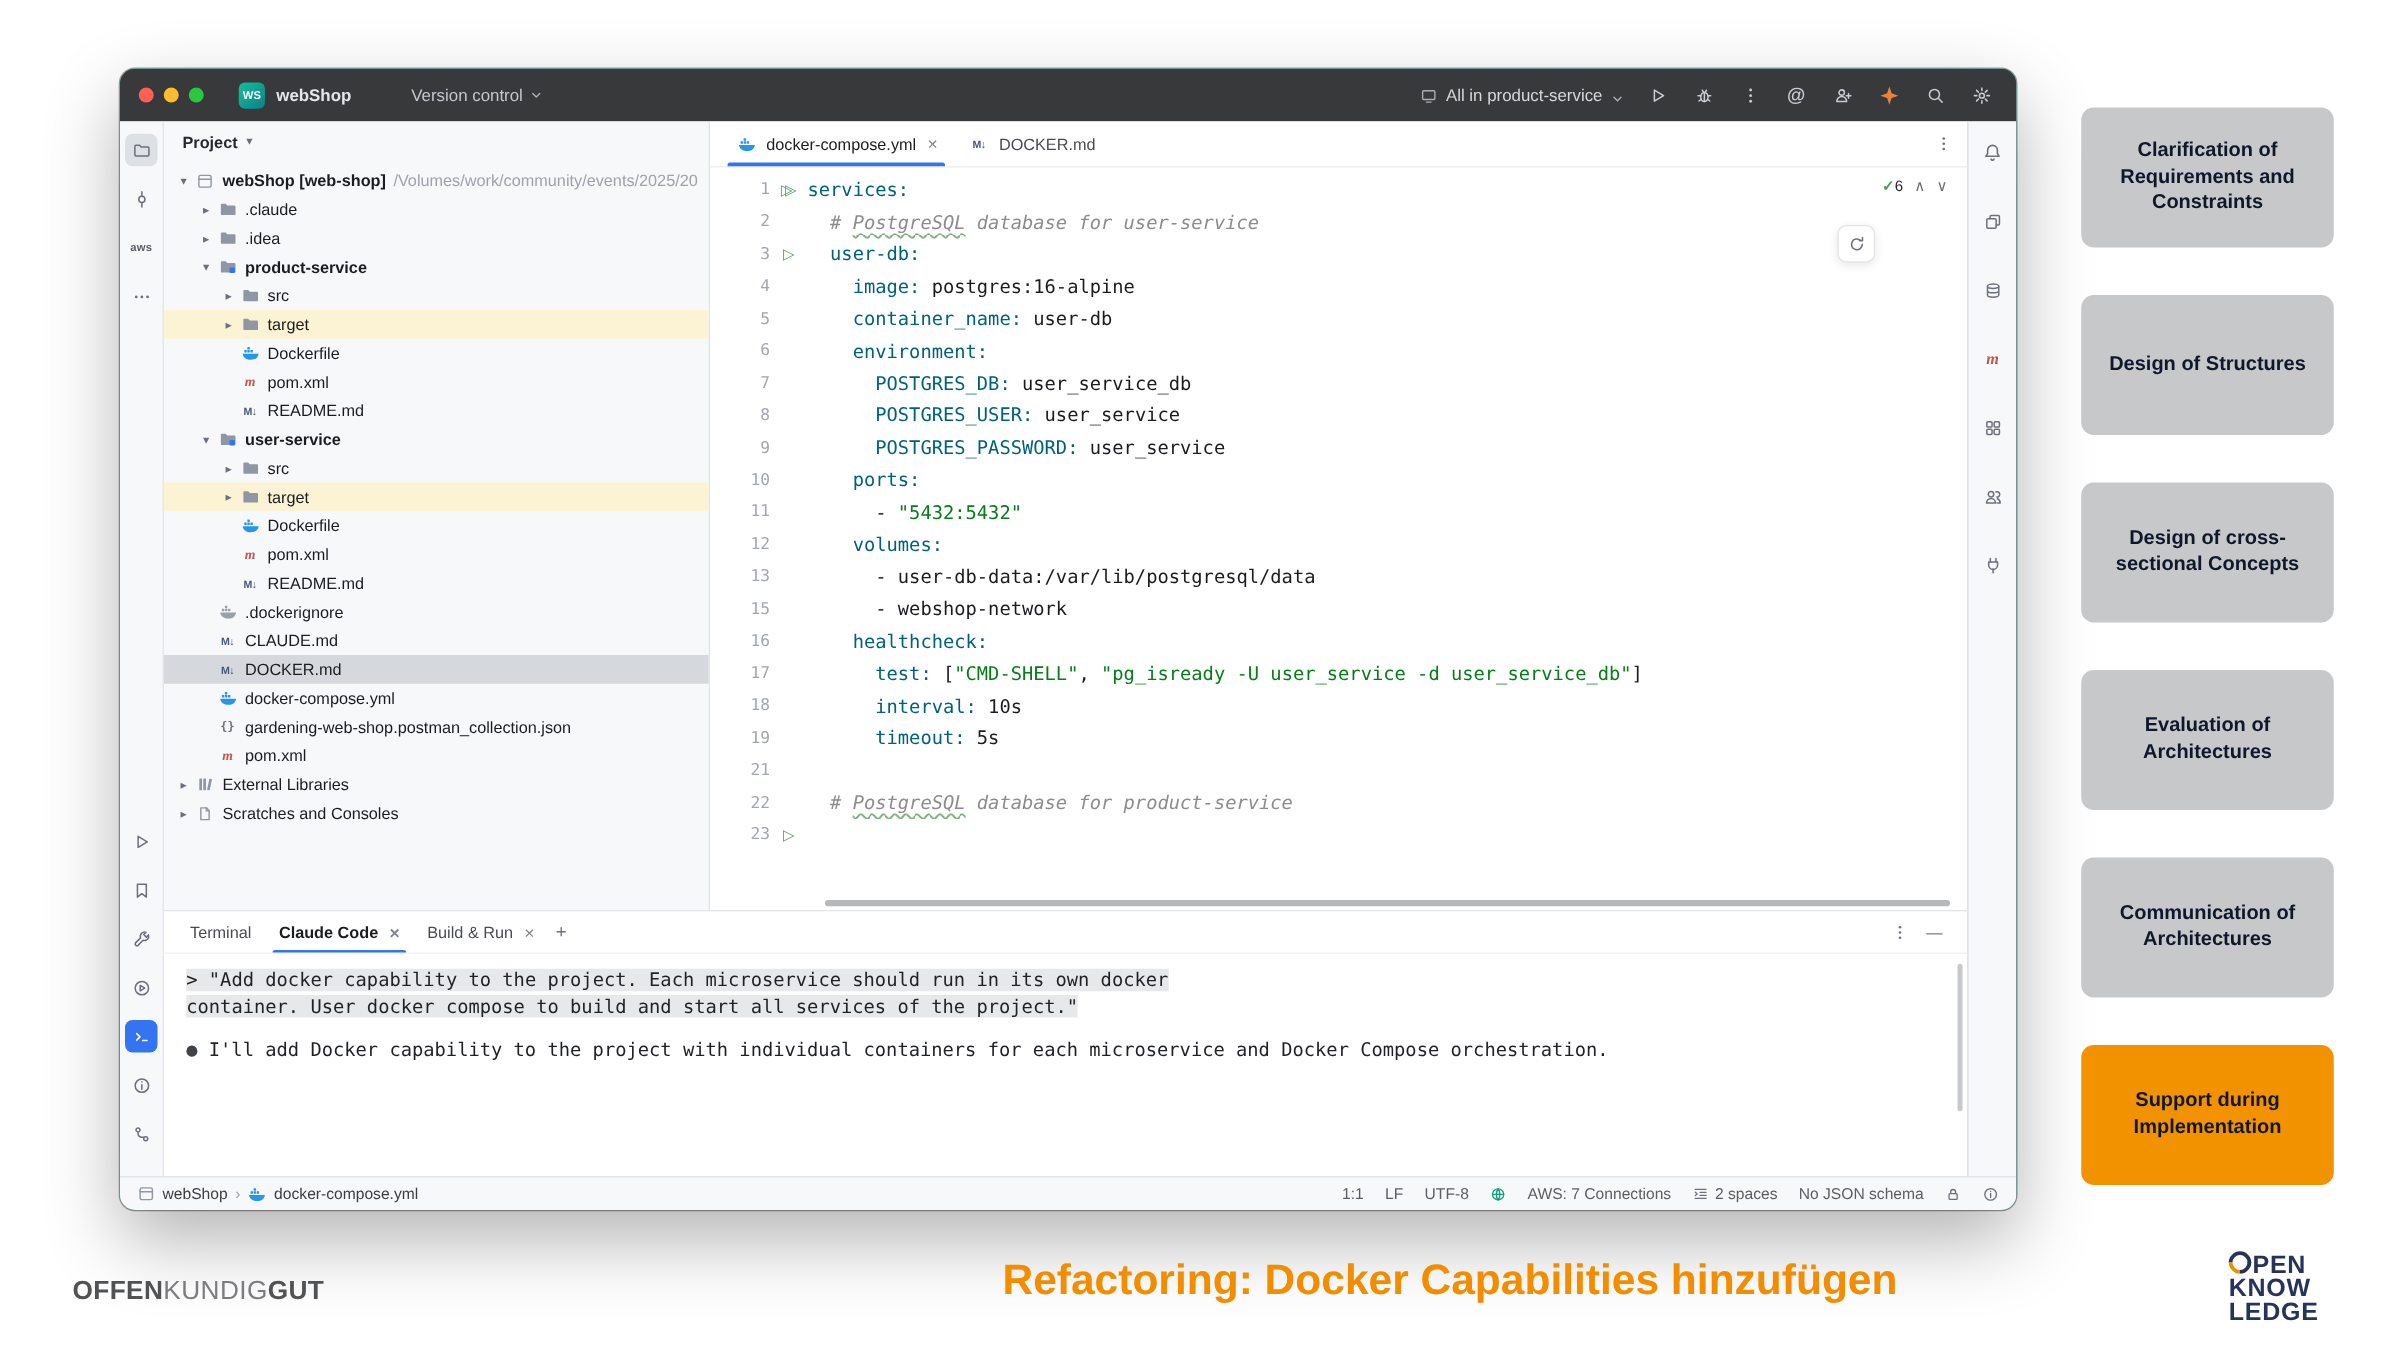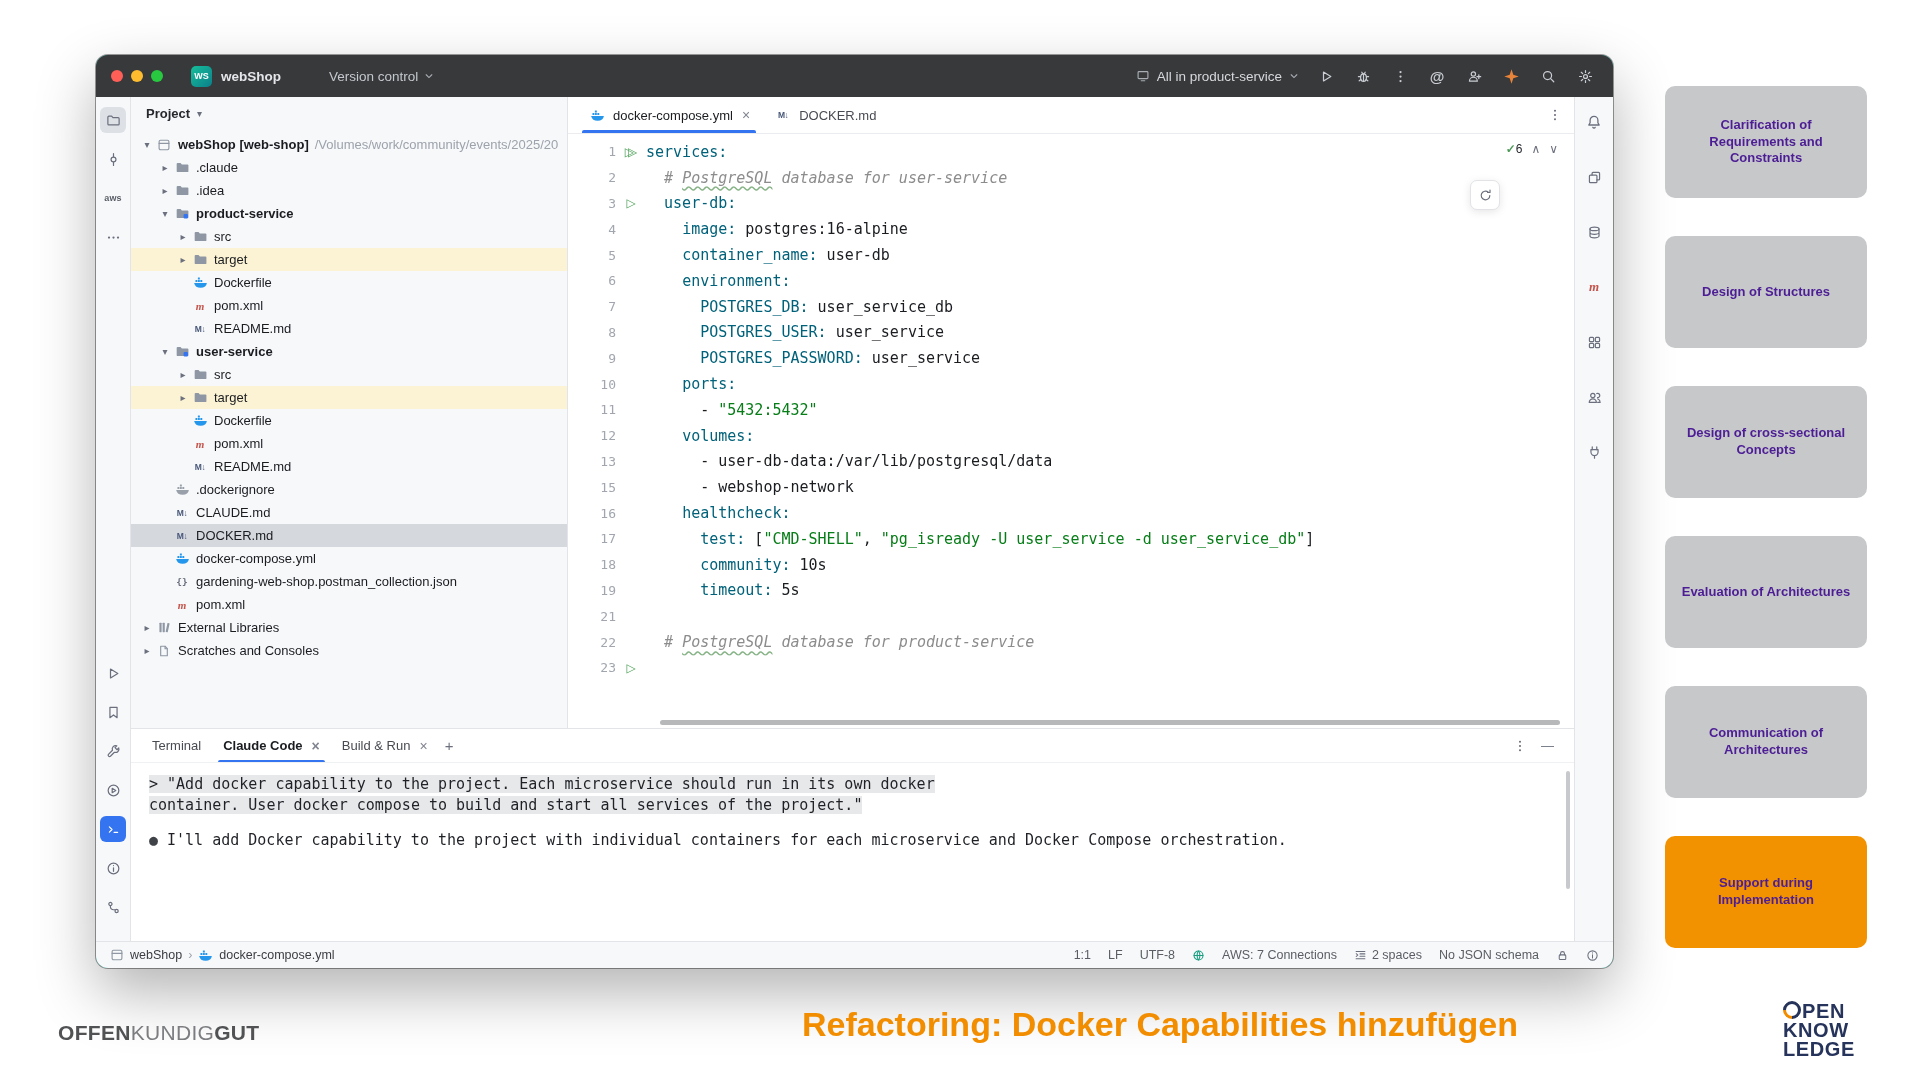--- a/index.html
+++ b/index.html
@@ -13,21 +13,21 @@
 
   .titlebar{flex:0 0 42px;background:#37393B;display:flex;align-items:center;color:#D6D8DC;font-size:13.5px}
   .traffic{display:flex;gap:8px;margin-left:15px}
   .dot{width:12px;height:12px;border-radius:50%}
   .dot.r{background:#FF5F57}.dot.y{background:#FEBC2E}.dot.g{background:#28C840}
   .ws{width:21px;height:21px;border-radius:5px;background:linear-gradient(135deg,#16BE9B,#0B7F8A);
       color:#fff;font-size:9px;font-weight:700;display:flex;align-items:center;justify-content:center;margin-left:28px}
   .tname{margin-left:9px;font-weight:600;color:#E4E6E9}
   .vc{margin-left:48px;display:flex;align-items:center;gap:6px;color:#C4C7CC}
   .tb-right{margin-left:auto;display:flex;align-items:center;gap:17px;margin-right:18px}
-  .runcfg{display:flex;align-items:center;gap:7px;color:#D6D8DC}
+  .runcfg{display:flex;align-items:flex-end;gap:7px;color:#D6D8DC}
   .tbi{display:flex;align-items:center;justify-content:center;width:20px;height:20px}
   .at{font-size:15px;color:#C9CCD2;font-weight:600}
 
   .ide-body{flex:1;display:flex;min-height:0}
 
   
   .lstrip{flex:0 0 34px;background:#F7F8FA;border-right:1px solid #E3E4E8;display:flex;flex-direction:column;align-items:center;padding:10px 0 8px}
   .ti{width:26px;height:26px;display:flex;align-items:center;justify-content:center;border-radius:6px;margin-bottom:13px}
   .ti.active-gray{background:#DDE1E6}
   .ti.active-blue{background:#3574F0}
@@ -107,21 +107,21 @@
   .sbar{flex:0 0 26px;border-top:1px solid #E3E4E8;background:#F7F8FA;display:flex;align-items:center;font-size:12.5px;color:#5A5D63;padding:0 14px}
   .sb-left{display:flex;align-items:center;gap:6px}
   .sb-crumb{color:#3B3D42}
   .sb-sep{color:#9DA2AB}
   .sb-right{margin-left:auto;display:flex;align-items:center;gap:17px}
   .sbgrp{display:flex;align-items:center;gap:5px}
   .sbi{display:inline-flex;align-items:center}
 
   
   .steps{position:absolute;left:1665px;top:86px;width:202px}
-  .pbox{height:112px;border-radius:10px;background:#C7C8CA;color:#4c1d95;font-weight:700;font-size:13px;line-height:1.3;
+  .pbox{height:112px;border-radius:10px;background:#C7C8CA;color:#0f172a;font-weight:700;font-size:16px;line-height:1.3;
         display:flex;align-items:center;justify-content:center;text-align:center;padding:0 14px;box-sizing:border-box;margin-bottom:38px}
   .pbox.active{background:#F39200}
 
   .title{position:absolute;left:710px;top:1005px;width:900px;text-align:center;font-size:34px;font-weight:700;color:#F28D00}
 
   .brandL{position:absolute;left:58px;top:1021px;font-size:21px;letter-spacing:.3px;color:#515254}
   .bL1,.bL3{font-weight:800}
   .bL2{font-weight:400;color:#7C7D80}
 
   .brandR{position:absolute;left:1783px;top:1001px;font-size:20px;font-weight:700;color:#26335B;line-height:19px;letter-spacing:.6px}
@@ -626,21 +626,21 @@
                   <span class="ctxt"><span>    </span><span class="k">healthcheck:</span></span>
                 </div>
                 <div class="cl">
                   <span class="ln">17</span>
                   <span class="runcol"></span>
                   <span class="ctxt"><span>      </span><span class="k">test:</span><span> [</span><span class="s">"CMD-SHELL"</span><span>, </span><span class="s">"pg_isready -U user_service -d user_service_db"</span><span>]</span></span>
                 </div>
                 <div class="cl">
                   <span class="ln">18</span>
                   <span class="runcol"></span>
-                  <span class="ctxt"><span>      </span><span class="k">community:</span><span> 10s</span></span>
+                  <span class="ctxt"><span>      </span><span class="k">interval:</span><span> 10s</span></span>
                 </div>
                 <div class="cl">
                   <span class="ln">19</span>
                   <span class="runcol"></span>
                   <span class="ctxt"><span>      </span><span class="k">timeout:</span><span> 5s</span></span>
                 </div>
                 <div class="cl">
                   <span class="ln">21</span>
                   <span class="runcol"></span>
                   <span class="ctxt"></span>

